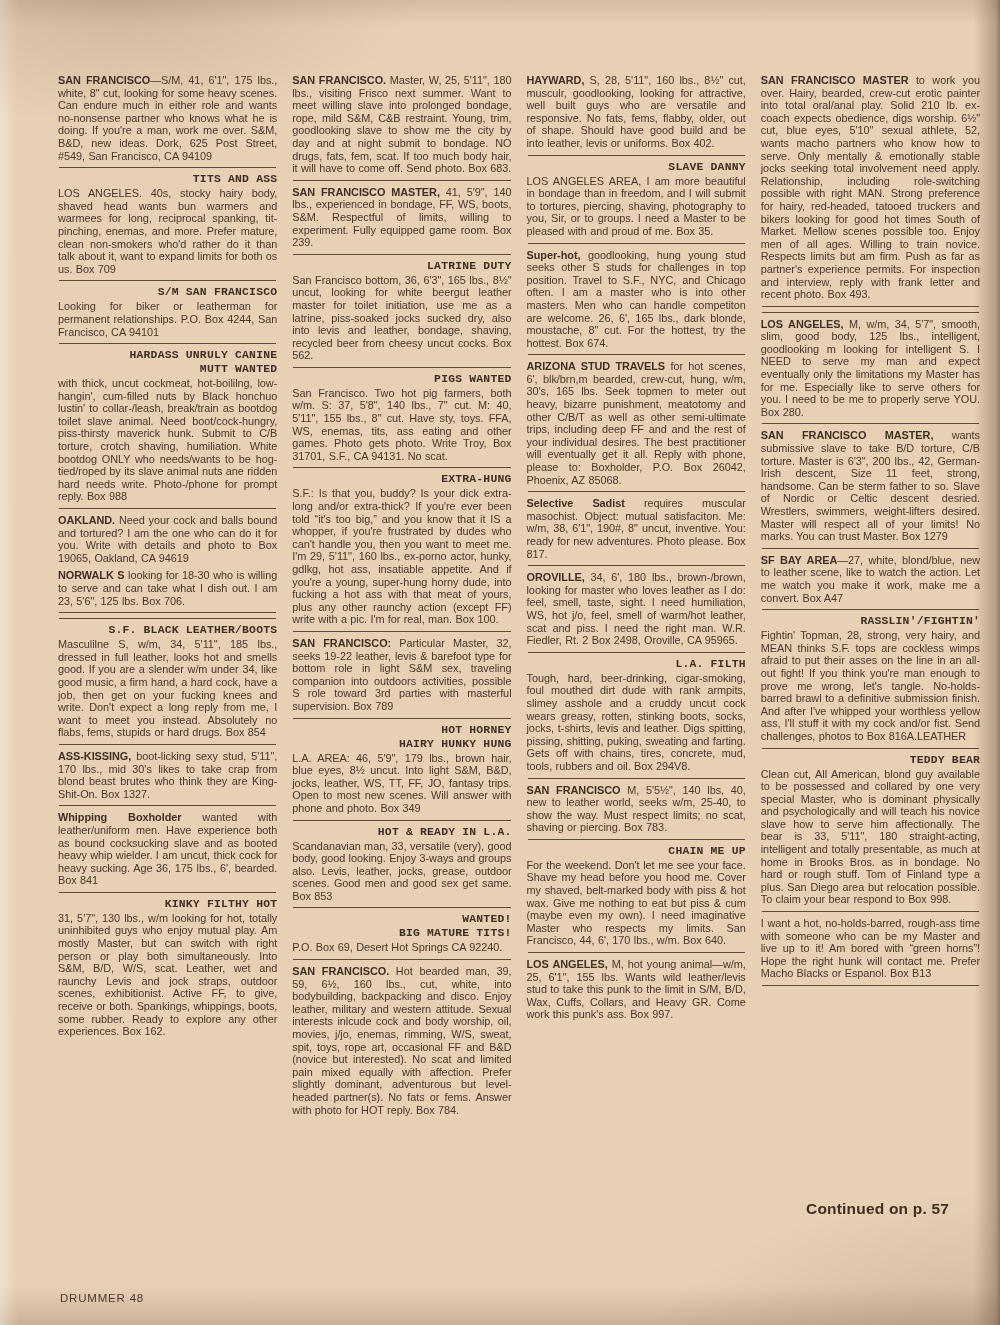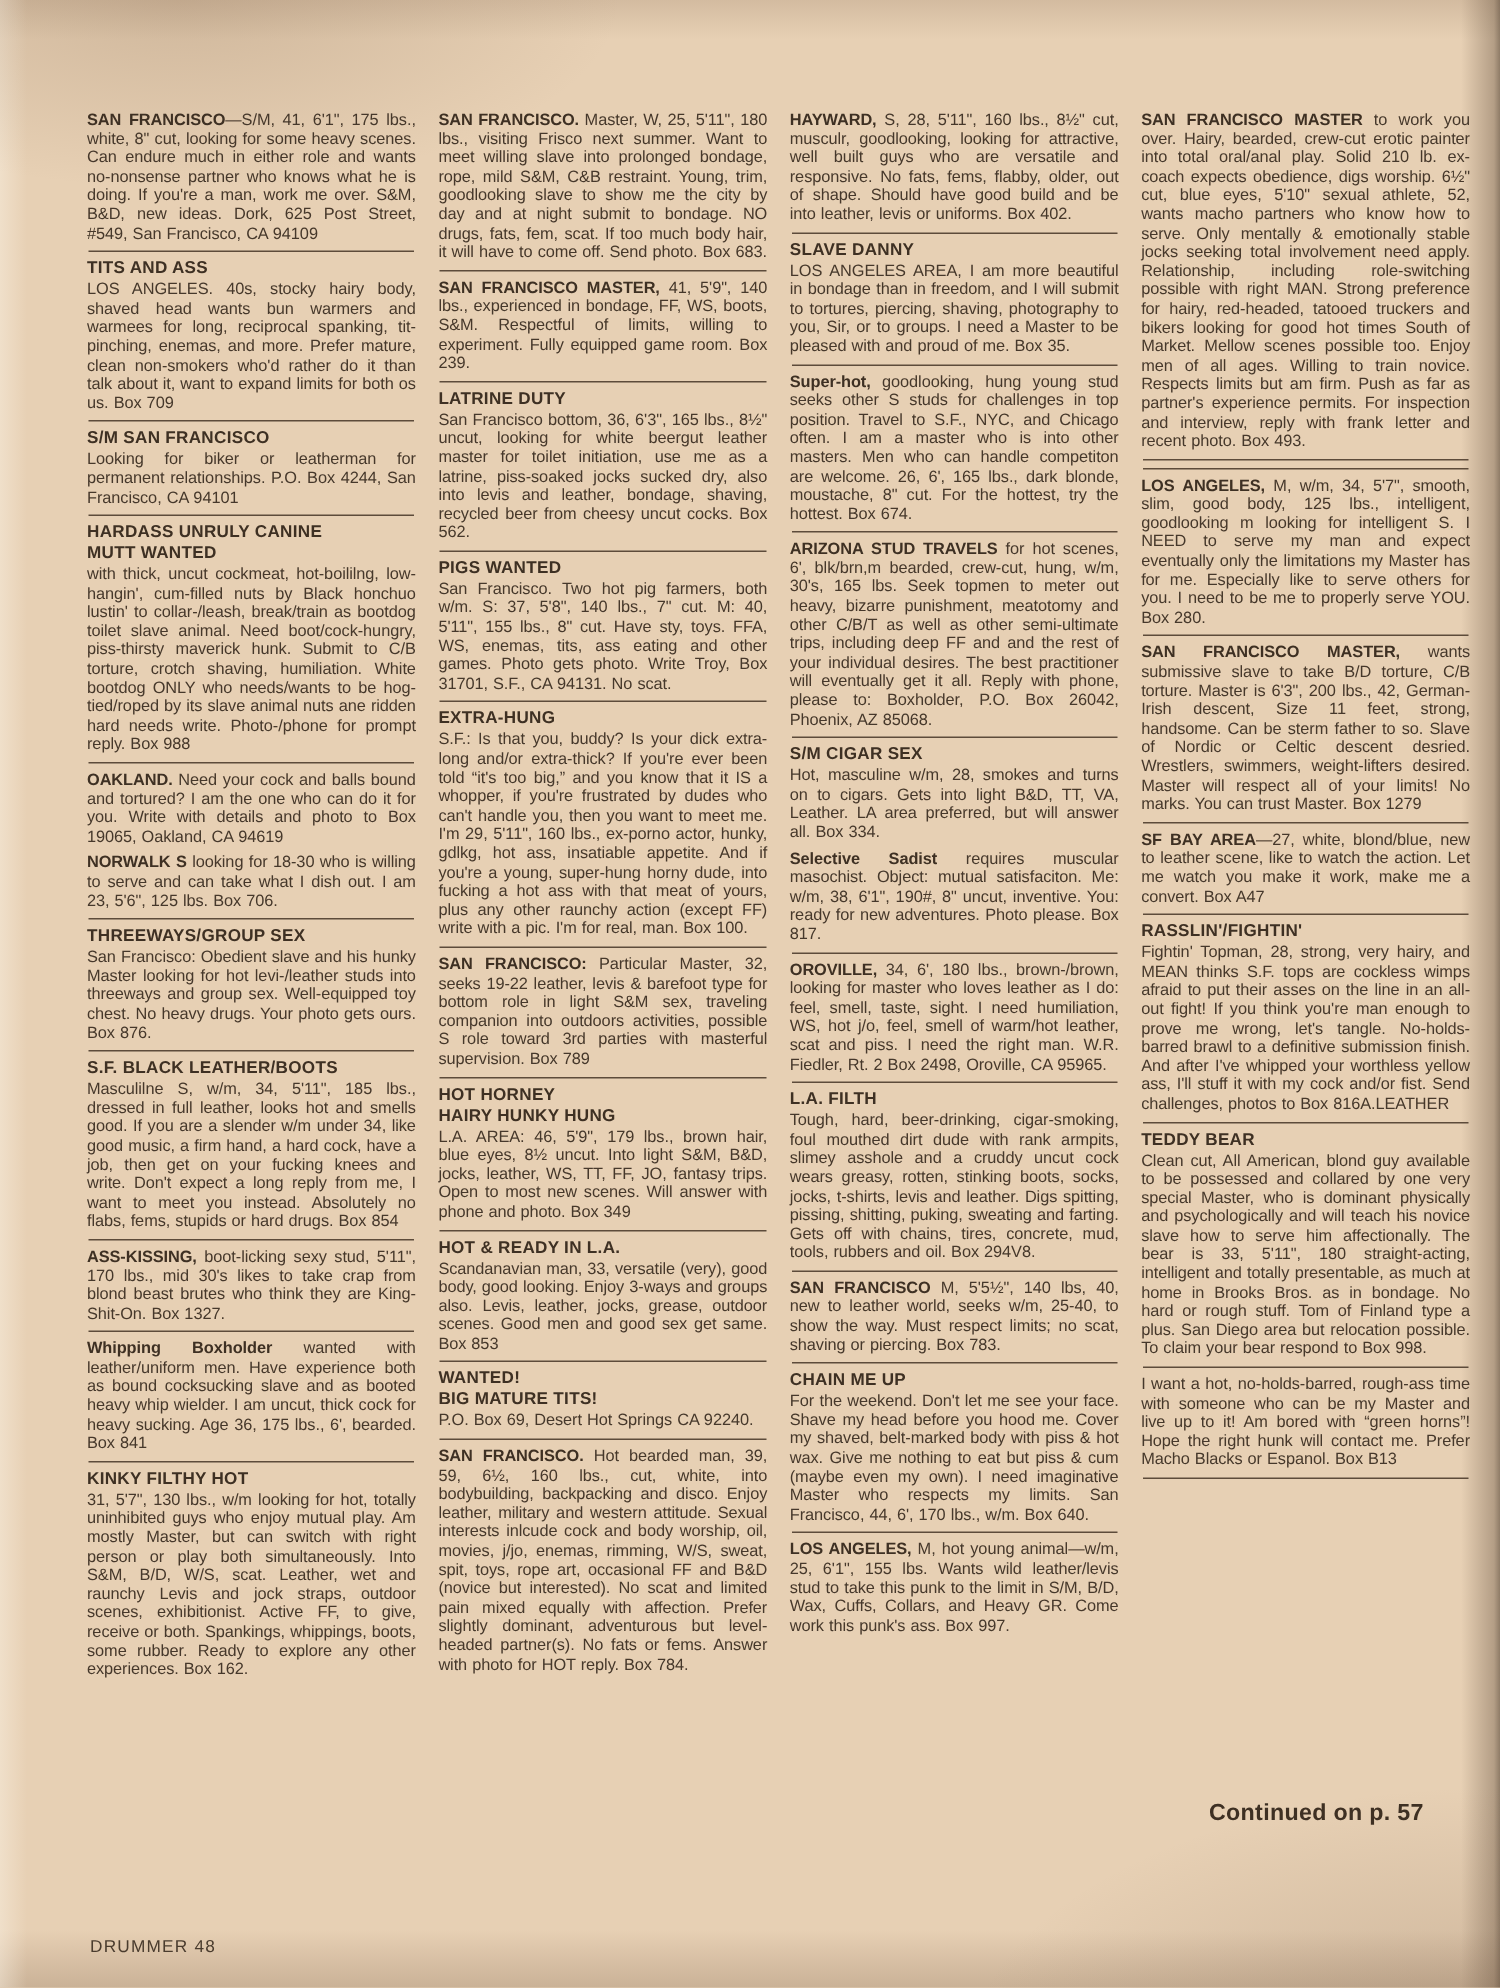--- a/index.html
+++ b/index.html
@@ -20,22 +20,22 @@
     display:flex;gap:15px;align-items:flex-start;
   }
   .column{flex:1 1 0;min-width:0;}
   .ad{margin:0 0 5px 0;}
   .ad-body{
     margin:0;font-size:10.9px;line-height:12.6px;color:#46382b;
     text-align:justify;letter-spacing:-.05px;word-spacing:.4px;
   }
   .lead{font-weight:bold;color:#3e3023;}
   .ad-header{
-    text-align:left;font-weight:bold;font-size:11.4px;line-height:13px;
-    color:#3e3023;letter-spacing:.2px;margin:1px 0 1px 0;
+    text-align:right;font-weight:bold;font-size:11.4px;line-height:13px;
+    color:#3e3023;letter-spacing:.2px;margin:1px 0 1px 0;font-family:Liberation Mono, monospace;
   }
   .rule{border-top:1.6px solid #5d4b3a;margin:3px 1px 5px 1px;height:0;}
   .footer-left{
     position:absolute;left:60px;top:1292px;font-size:11.5px;color:#4a3c2e;
     letter-spacing:.8px;
     text-align:right;
   }
   .footer-right{
     position:absolute;left:806px;top:1200px;font-size:15.5px;font-weight:bold;
     color:#3e3023;letter-spacing:.2px;
@@ -67,24 +67,20 @@
           <p class="ad-body">with thick, uncut cockmeat, hot-boililng, low-hangin', cum-filled nuts by Black honchuo lustin' to collar-/leash, break/train as bootdog toilet slave animal. Need boot/cock-hungry, piss-thirsty maverick hunk. Submit to C/B torture, crotch shaving, humiliation. White bootdog ONLY who needs/wants to be hog-tied/roped by its slave animal nuts ane ridden hard needs write. Photo-/phone for prompt reply. Box 988</p>
         </div>
         <div class="rule"></div>
         <div class="ad">
           <p class="ad-body"><span class="lead">OAKLAND.</span> Need your cock and balls bound and tortured? I am the one who can do it for you. Write with details and photo to Box 19065, Oakland, CA 94619</p>
         </div>
         <div class="ad">
           <p class="ad-body"><span class="lead">NORWALK S</span> looking for 18-30 who is willing to serve and can take what I dish out. I am 23, 5'6", 125 lbs. Box 706.</p>
         </div>
         <div class="rule"></div>
-        <div class="ad">
-          <div class="ad-header">THREEWAYS/GROUP SEX</div>
-          <p class="ad-body">San Francisco: Obedient slave and his hunky Master looking for hot levi-/leather studs into threeways and group sex. Well-equipped toy chest. No heavy drugs. Your photo gets ours. Box 876.</p>
-        </div>
         <div class="rule"></div>
         <div class="ad">
           <div class="ad-header">S.F. BLACK LEATHER/BOOTS</div>
           <p class="ad-body">Masculilne S, w/m, 34, 5'11", 185 lbs., dressed in full leather, looks hot and smells good. If you are a slender w/m under 34, like good music, a firm hand, a hard cock, have a job, then get on your fucking knees and write. Don't expect a long reply from me, I want to meet you instead. Absolutely no flabs, fems, stupids or hard drugs. Box 854</p>
         </div>
         <div class="rule"></div>
         <div class="ad">
           <p class="ad-body"><span class="lead">ASS-KISSING,</span> boot-licking sexy stud, 5'11", 170 lbs., mid 30's likes to take crap from blond beast brutes who think they are King-Shit-On. Box 1327.</p>
         </div>
         <div class="rule"></div>
@@ -157,24 +153,20 @@
         </div>
         <div class="rule"></div>
         <div class="ad">
           <p class="ad-body"><span class="lead">Super-hot,</span> goodlooking, hung young stud seeks other S studs for challenges in top position. Travel to S.F., NYC, and Chicago often. I am a master who is into other masters. Men who can handle competiton are welcome. 26, 6', 165 lbs., dark blonde, moustache, 8" cut. For the hottest, try the hottest. Box 674.</p>
         </div>
         <div class="rule"></div>
         <div class="ad">
           <p class="ad-body"><span class="lead">ARIZONA STUD TRAVELS</span> for hot scenes, 6', blk/brn,m bearded, crew-cut, hung, w/m, 30's, 165 lbs. Seek topmen to meter out heavy, bizarre punishment, meatotomy and other C/B/T as well as other semi-ultimate trips, including deep FF and and the rest of your individual desires. The best practitioner will eventually get it all. Reply with phone, please to: Boxholder, P.O. Box 26042, Phoenix, AZ 85068.</p>
         </div>
         <div class="rule"></div>
-        <div class="ad">
-          <div class="ad-header">S/M CIGAR SEX</div>
-          <p class="ad-body">Hot, masculine w/m, 28, smokes and turns on to cigars. Gets into light B&amp;D, TT, VA, Leather. LA area preferred, but will answer all. Box 334.</p>
-        </div>
         <div class="ad">
           <p class="ad-body"><span class="lead">Selective Sadist</span> requires muscular masochist. Object: mutual satisfaciton. Me: w/m, 38, 6'1", 190#, 8" uncut, inventive. You: ready for new adventures. Photo please. Box 817.</p>
         </div>
         <div class="rule"></div>
         <div class="ad">
           <p class="ad-body"><span class="lead">OROVILLE,</span> 34, 6', 180 lbs., brown-/brown, looking for master who loves leather as I do: feel, smell, taste, sight. I need humiliation, WS, hot j/o, feel, smell of warm/hot leather, scat and piss. I need the right man. W.R. Fiedler, Rt. 2 Box 2498, Oroville, CA 95965.</p>
         </div>
         <div class="rule"></div>
         <div class="ad">
           <div class="ad-header">L.A. FILTH</div>

